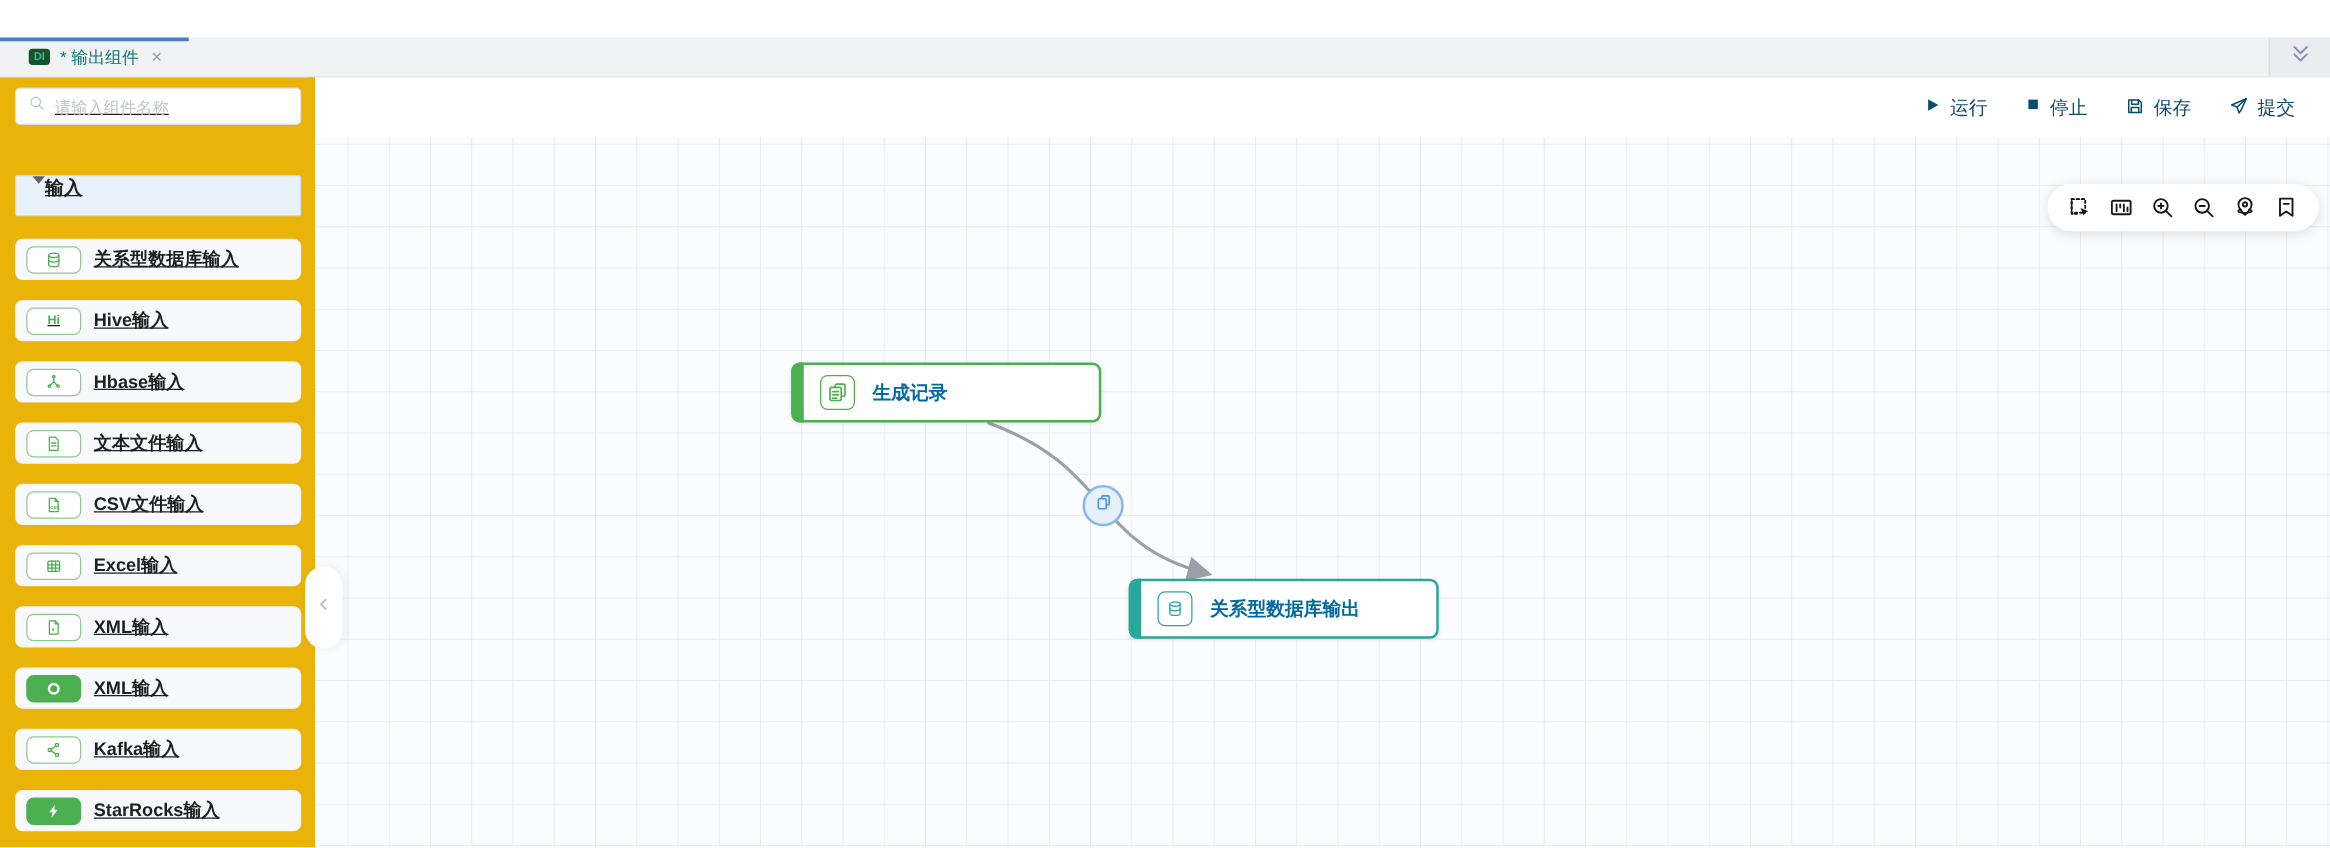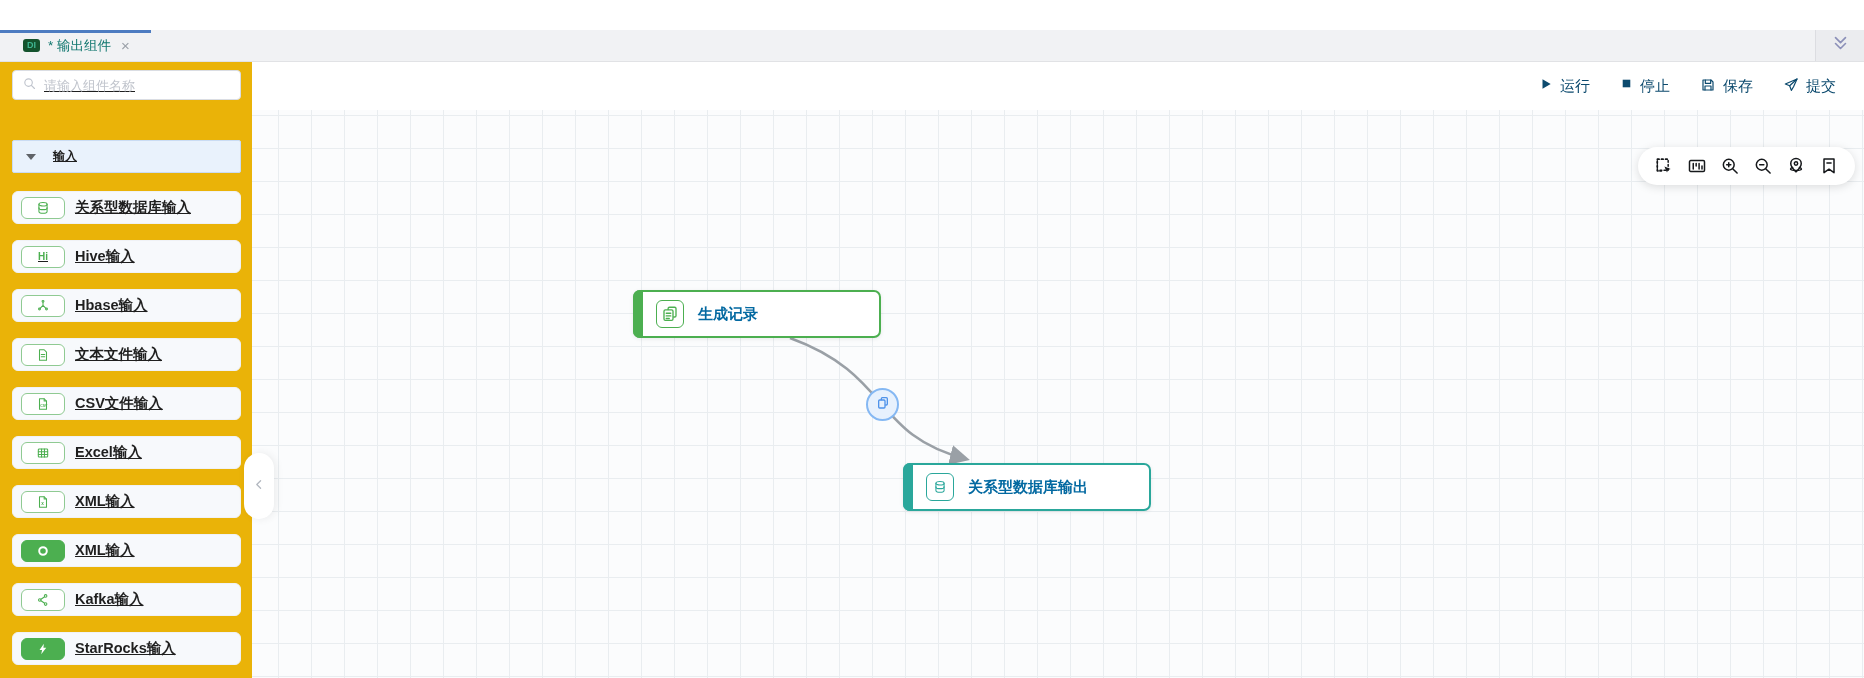--- a/index.html
+++ b/index.html
@@ -19,21 +19,21 @@
   .tab-indicator { position:absolute; top:0; left:0; width:151px; height:3px; background:#4d7cc1; }
   .tab-badge { flex:none; font-size:9px; font-weight:bold; color:#3fb591; background:#14532d; border-radius:3px; padding:2px 4px; line-height:1;margin-left:13px; }
   .tab-label { font-size:13.5px; color:#0f766e; white-space:nowrap; }
   .tab-close { font-size:15px; color:#9aa0a8; margin-left:2px; cursor:pointer; }
   .tabs-collapse { position:absolute; right:0; top:0; width:49px; height:100%; background:#ebecef; border-left:1px solid #dcdde1; display:grid; place-items:center; cursor:pointer; color:#8b8fb8; }
   
   .sidebar { position:absolute; top:62px; left:0; bottom:0; width:252px; background:#eab308; border-right:5px solid #eab308;text-decoration:underline; }
   .searchbox { margin:8px 6px 0 12px; height:30px; border:1px solid #dadde3; border-radius:4px; display:flex; align-items:center; gap:7px; padding:0 9px; background:#fff; color:#bfc4cd; }
   .searchbox input { flex:1; border:none; outline:none; font-size:13px; font-family:inherit; color:#333; background:transparent; }
   .searchbox input::placeholder { color:#c0c4cc; }
-  .section-header { margin:40px 6px 0 12px; height:33px; background:#e9f2fc; border:1px solid #cadcf3; border-radius:2px; display:flex; align-items:center; gap:17px; padding-left:13px; font-size:12px; font-weight:bold; cursor:pointer; }
+  .section-header { margin:40px 6px 0 12px; height:33px; background:#e9f2fc; border:1px solid #cadcf3; border-radius:2px; display:flex; gap:0; padding-left:13px; font-size:15px; font-weight:bold; cursor:pointer; }
   .caret { width:0; height:0; border-left:5px solid transparent; border-right:5px solid transparent; border-top:6px solid #5f6368; }
   .item-list { margin:18px 6px 0 12px; display:flex; flex-direction:column; gap:16px; }
   .comp-item { height:33px; background:#f7f9fc; border:1px solid #f0f2f6; border-radius:6px; display:flex; align-items:center; gap:10px; padding-left:8px; font-size:14.5px; font-weight:bold; color:#1f1f1f; cursor:grab; }
   .icon-box { flex:none; width:44px; height:22px; border:1.6px solid #8fca92; border-radius:6px; color:#4caf50; display:grid; place-items:center; background:#fff; font-weight:bold; }
   .icon-box.filled { background:#4caf50; border-color:#4caf50; color:#fff; }
   .icon-box svg { display:block; }
   .icon-box .txt { font-size:10px; line-height:1; }
   
   .main-toolbar { position:absolute; top:62px; left:252px; right:0; height:48px; background:#fff; display:flex; align-items:center; justify-content:flex-end; gap:30px; padding-right:28px; }
   .tb-btn { display:flex; align-items:flex-start; gap:7px; color:#0c4a6e; font-size:15px; cursor:pointer; }

